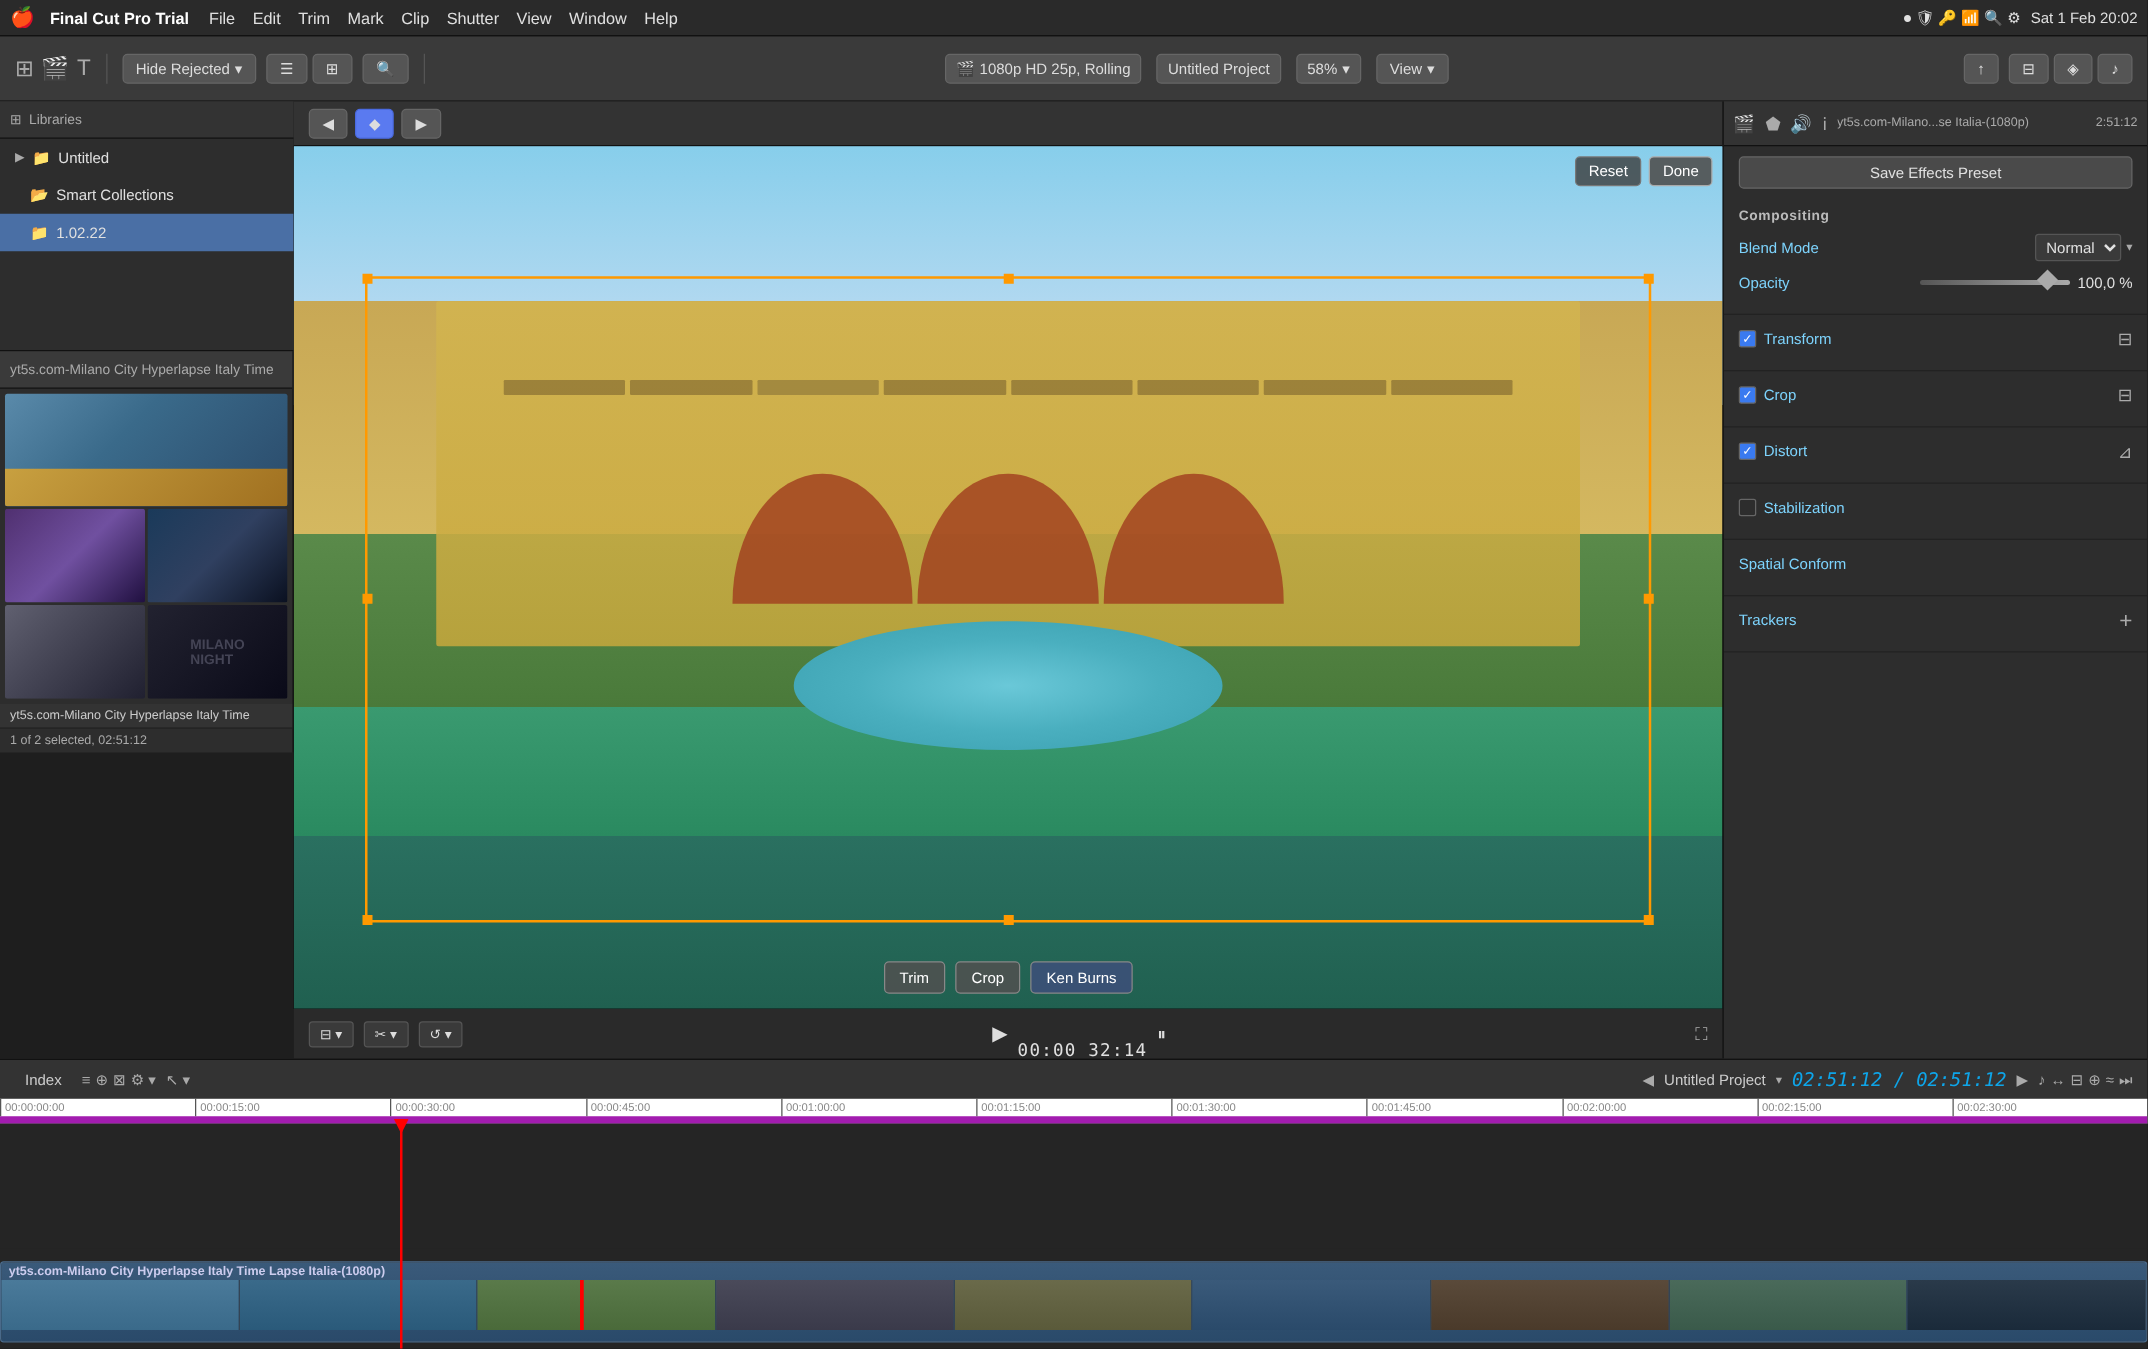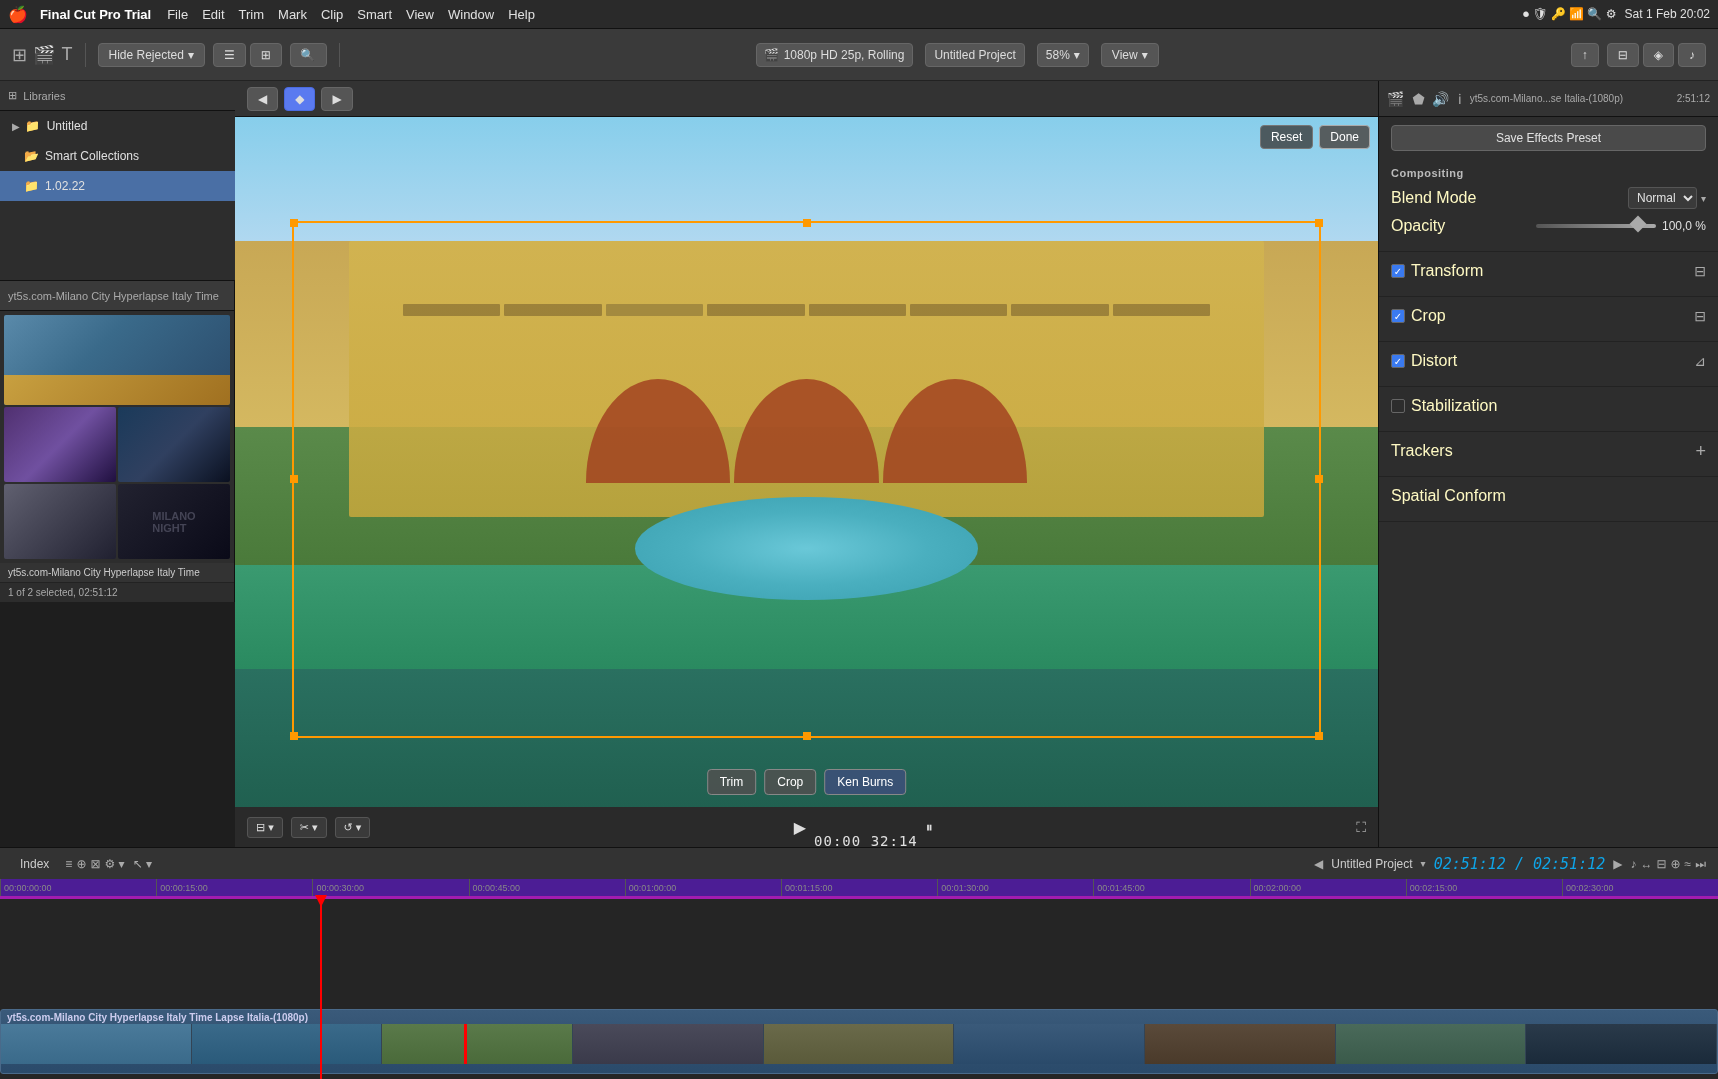--- a/index.html
+++ b/index.html
@@ -284,22 +284,22 @@
       letter-spacing: 0.5px;
     }
     .inspector-row {
       display: flex;
       align-items: center;
       justify-content: space-between;
       margin-bottom: 6px;
       min-height: 22px;
     }
     .inspector-label {
-      color: #fef9c3;
-      font-size: 16px;
+      color: #7dd3fc;
+      font-size: 12px;
     }
     .inspector-value {
       color: #e0e0e0;
       font-size: 12px;
       display: flex;
       align-items: center;
       gap: 4px;
     }
     .inspector-checkbox {
       width: 14px;
@@ -371,22 +371,22 @@
       font-size: 12px;
     }
     .timeline-timecode {
       font-family: monospace;
       font-size: 15px;
       color: #0ea5e9;
       font-style: italic;
     }
     .timeline-ruler {
       height: 20px;
-      background: #4c1d95;
-      border-bottom: 3px solid #a21caf;
+      background: #ffffff;
+      border-bottom: 6px solid #a21caf;
       display: flex;
       align-items: center;
       position: relative;
       overflow: hidden;
     }
     .ruler-marks {
       display: flex;
       width: 100%;
       position: absolute;
       left: 0;
@@ -582,21 +582,21 @@
 
 <div class="menubar">
   <span class="menubar-apple">🍎</span>
   <span class="menubar-appname">Final Cut Pro Trial</span>
   <div class="menubar-items">
     <span class="menubar-item">File</span>
     <span class="menubar-item">Edit</span>
     <span class="menubar-item">Trim</span>
     <span class="menubar-item">Mark</span>
     <span class="menubar-item">Clip</span>
-    <span class="menubar-item">Smart</span>
+    <span class="menubar-item">Shutter</span>
     <span class="menubar-item">View</span>
     <span class="menubar-item">Window</span>
     <span class="menubar-item">Help</span>
   </div>
   <div class="menubar-right">
     <span>⏺ 🛡 🔑 📶 🔍 ⚙</span>
     <span class="menubar-time">Sat 1 Feb  20:02</span>
   </div>
 </div>
 
@@ -855,30 +855,30 @@
             <div class="inspector-checkbox unchecked"></div>
             <span class="inspector-label">Stabilization</span>
           </div>
         </div>
       </div>
 
       
 
       
       <div class="inspector-section">
+        <div class="inspector-row">
+          <span class="inspector-label">Spatial Conform</span>
+        </div>
+      </div>
+
+      
+      <div class="inspector-section">
         <div class="trackers-row inspector-row">
           <span class="inspector-label">Trackers</span>
           <button class="add-btn">+</button>
-        </div>
-      </div>
-
-      
-      <div class="inspector-section">
-        <div class="inspector-row">
-          <span class="inspector-label">Spatial Conform</span>
         </div>
       </div>
     </div>
   </div>
 
   <div class="bottom-timeline">
 
     <div class="bottom-area">
       <span class="index-btn">Index</span>
       <div style="display:flex;gap:4px;">

